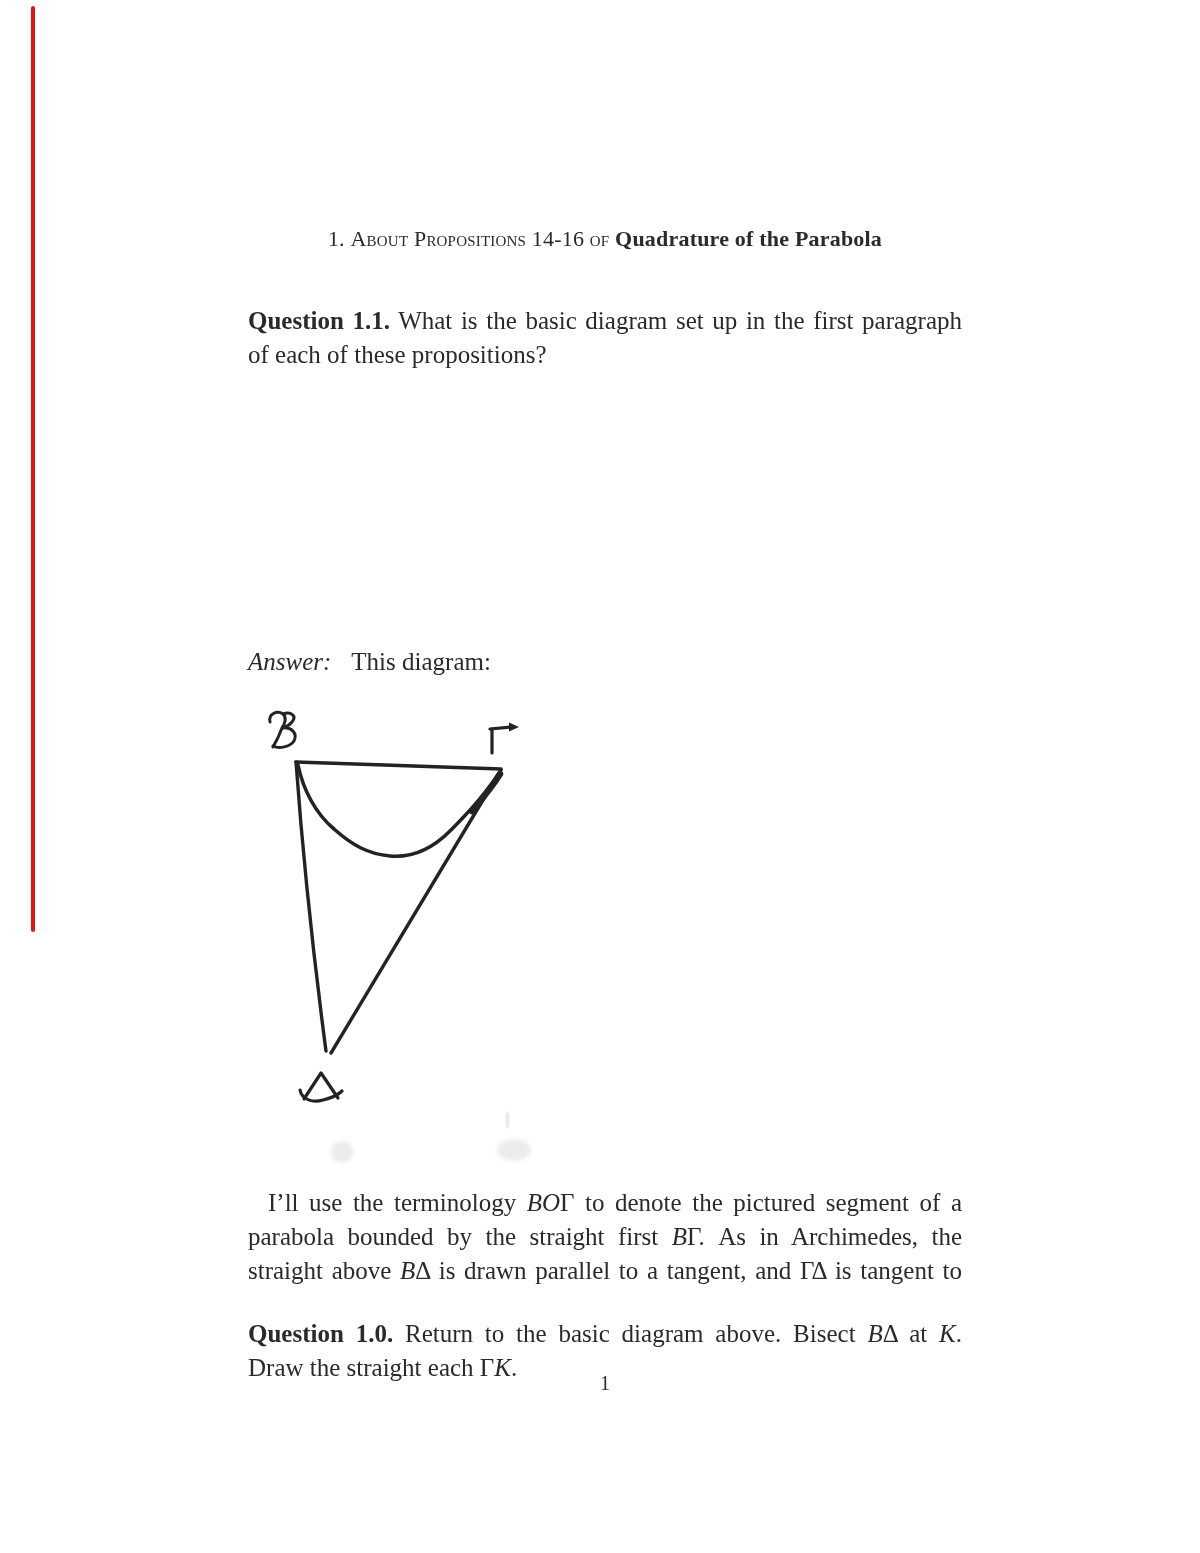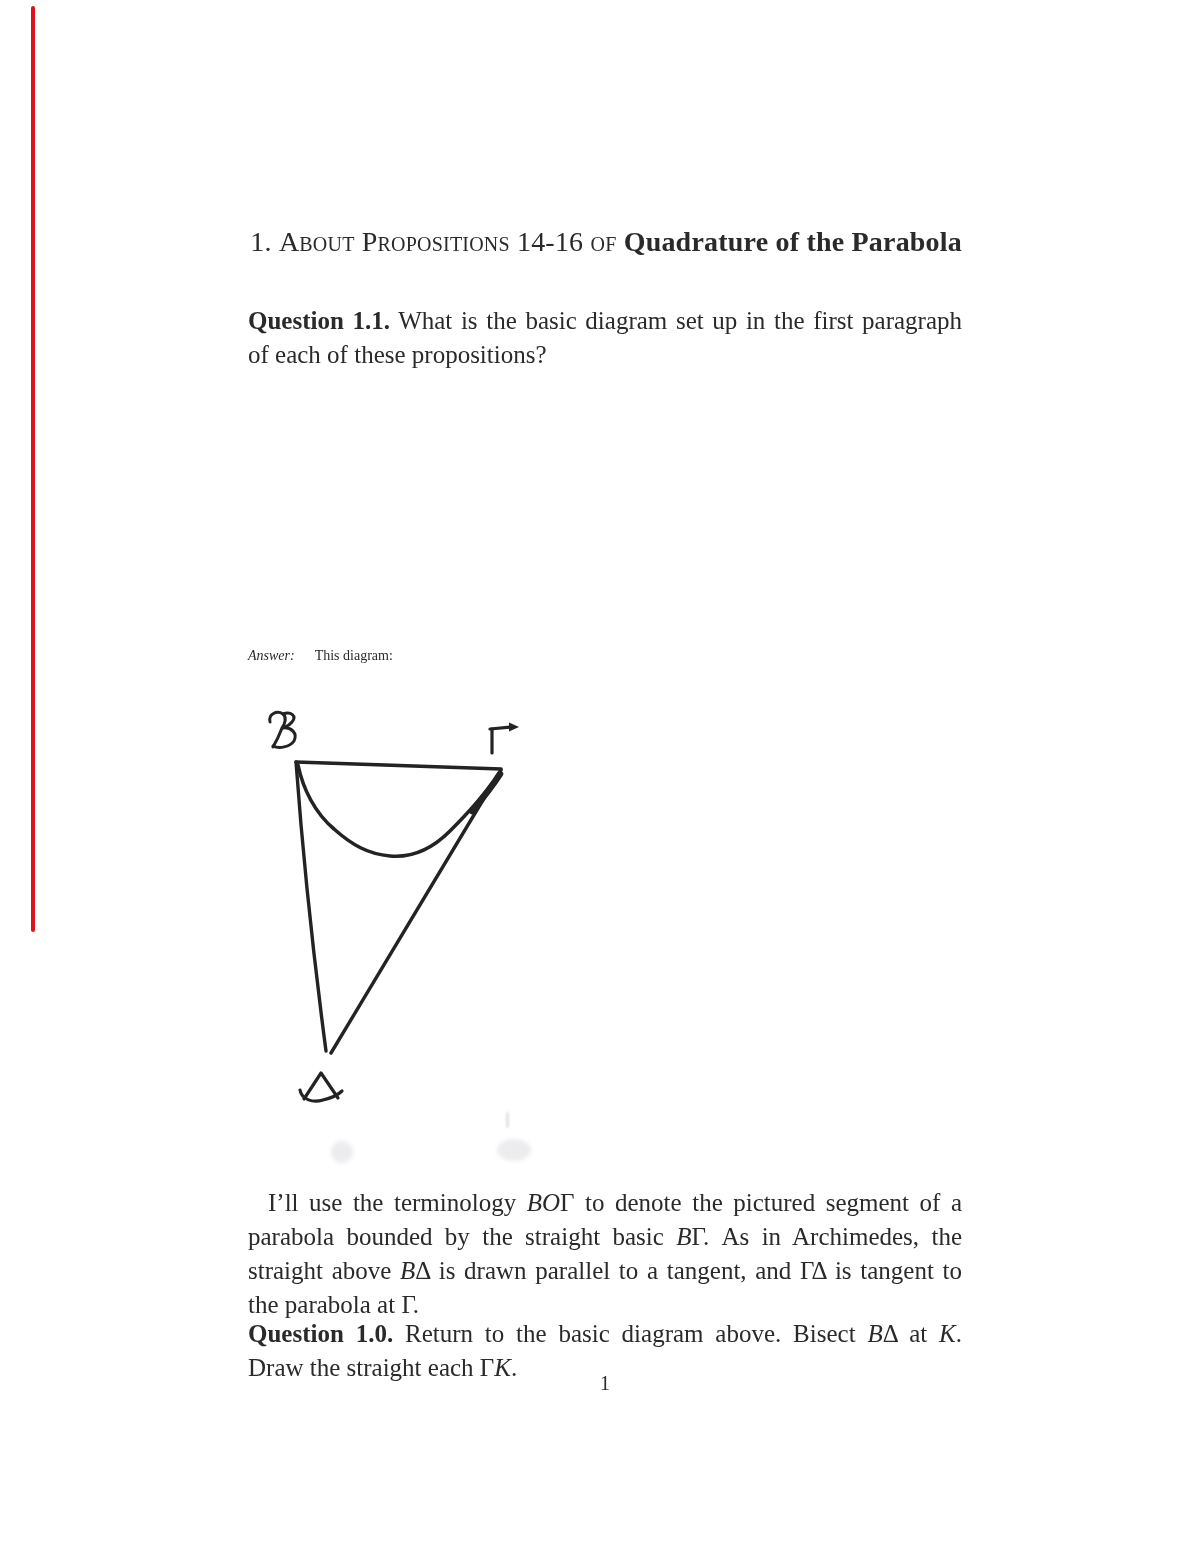--- a/index.html
+++ b/index.html
@@ -10,32 +10,32 @@
     font-family:"Liberation Serif", serif;
     color:#2a2a2a;
     overflow:hidden;
   }
   .red-line{
     position:absolute;left:31px;top:6px;width:4px;height:926px;
     background:#e31219;border-radius:2px;
   }
   .textblock{position:absolute;left:248px;width:714px;}
   .heading{
-    top:226px;text-align:right;font-size:28px;letter-spacing:.2px;
+    top:226px;text-align:center;font-size:22px;letter-spacing:.2px;
     white-space:nowrap;
   }
   .heading .sc{font-variant:small-caps;}
   .heading .btitle{font-weight:bold;}
   .para{font-size:25px;line-height:34px;}
   .q11{top:304px;}
   .line{display:block;}
   .jline{text-align:justify;text-align-last:justify;}
   .b{font-weight:bold;}
   .i{font-style:italic;}
-  .answer{top:648px;font-size:14px;}
+  .answer{top:648px;font-size:25px;}
   .answer .gap{margin-left:20px;}
   .fig{position:absolute;left:240px;top:690px;width:330px;height:430px;}
   .smudge{position:absolute;border-radius:50%;}
   .s1{left:331px;top:1141px;width:22px;height:22px;background:rgba(110,110,125,.13);filter:blur(2px);}
   .s2{left:497px;top:1139px;width:34px;height:22px;background:rgba(110,110,125,.13);filter:blur(2px);}
   .s3{left:506px;top:1112px;width:3px;height:16px;background:rgba(110,110,125,.20);filter:blur(1px);border-radius:2px;}
   .intro{top:1186px;}
   .q12{top:1317px;}
   .pagenum{top:1372px;text-align:center;font-size:20px;}
 </style>
@@ -86,23 +86,22 @@
       </g>
     </g>
   </svg>
 
   <div class="smudge s1"></div>
   <div class="smudge s2"></div>
   <div class="smudge s3"></div>
 
   <div class="textblock para intro">
     <span class="line jline" style="text-indent:20px;"><span>I’ll use the terminology </span><span class="i">BO</span><span>Γ</span><span> to denote the pictured segment of a</span></span>
-    <span class="line jline"><span>parabola bounded by the straight basic </span><span class="i">B</span><span>Γ</span><span>.  As in Archimedes, the</span></span>
+    <span class="line jline"><span>parabola bounded by the straight first </span><span class="i">B</span><span>Γ</span><span>.  As in Archimedes, the</span></span>
     <span class="line jline"><span>straight above </span><span class="i">B</span><span>Δ</span><span> is drawn parallel to a tangent, and </span><span>ΓΔ</span><span> is tangent to</span></span>
-    <span class="line"><span>the parabola at </span><span>Γ</span><span>.</span></span>
   </div>
 
   <div class="textblock para q12">
     <span class="line jline"><span class="b">Question 1.0.</span><span> Return to the basic diagram above.  Bisect </span><span class="i">B</span><span>Δ</span><span> at </span><span class="i">K</span><span>.</span></span>
     <span class="line"><span>Draw the straight each </span><span>Γ</span><span class="i">K</span><span>.</span></span>
   </div>
 
   <div class="textblock pagenum">1</div>
 
 </div>

